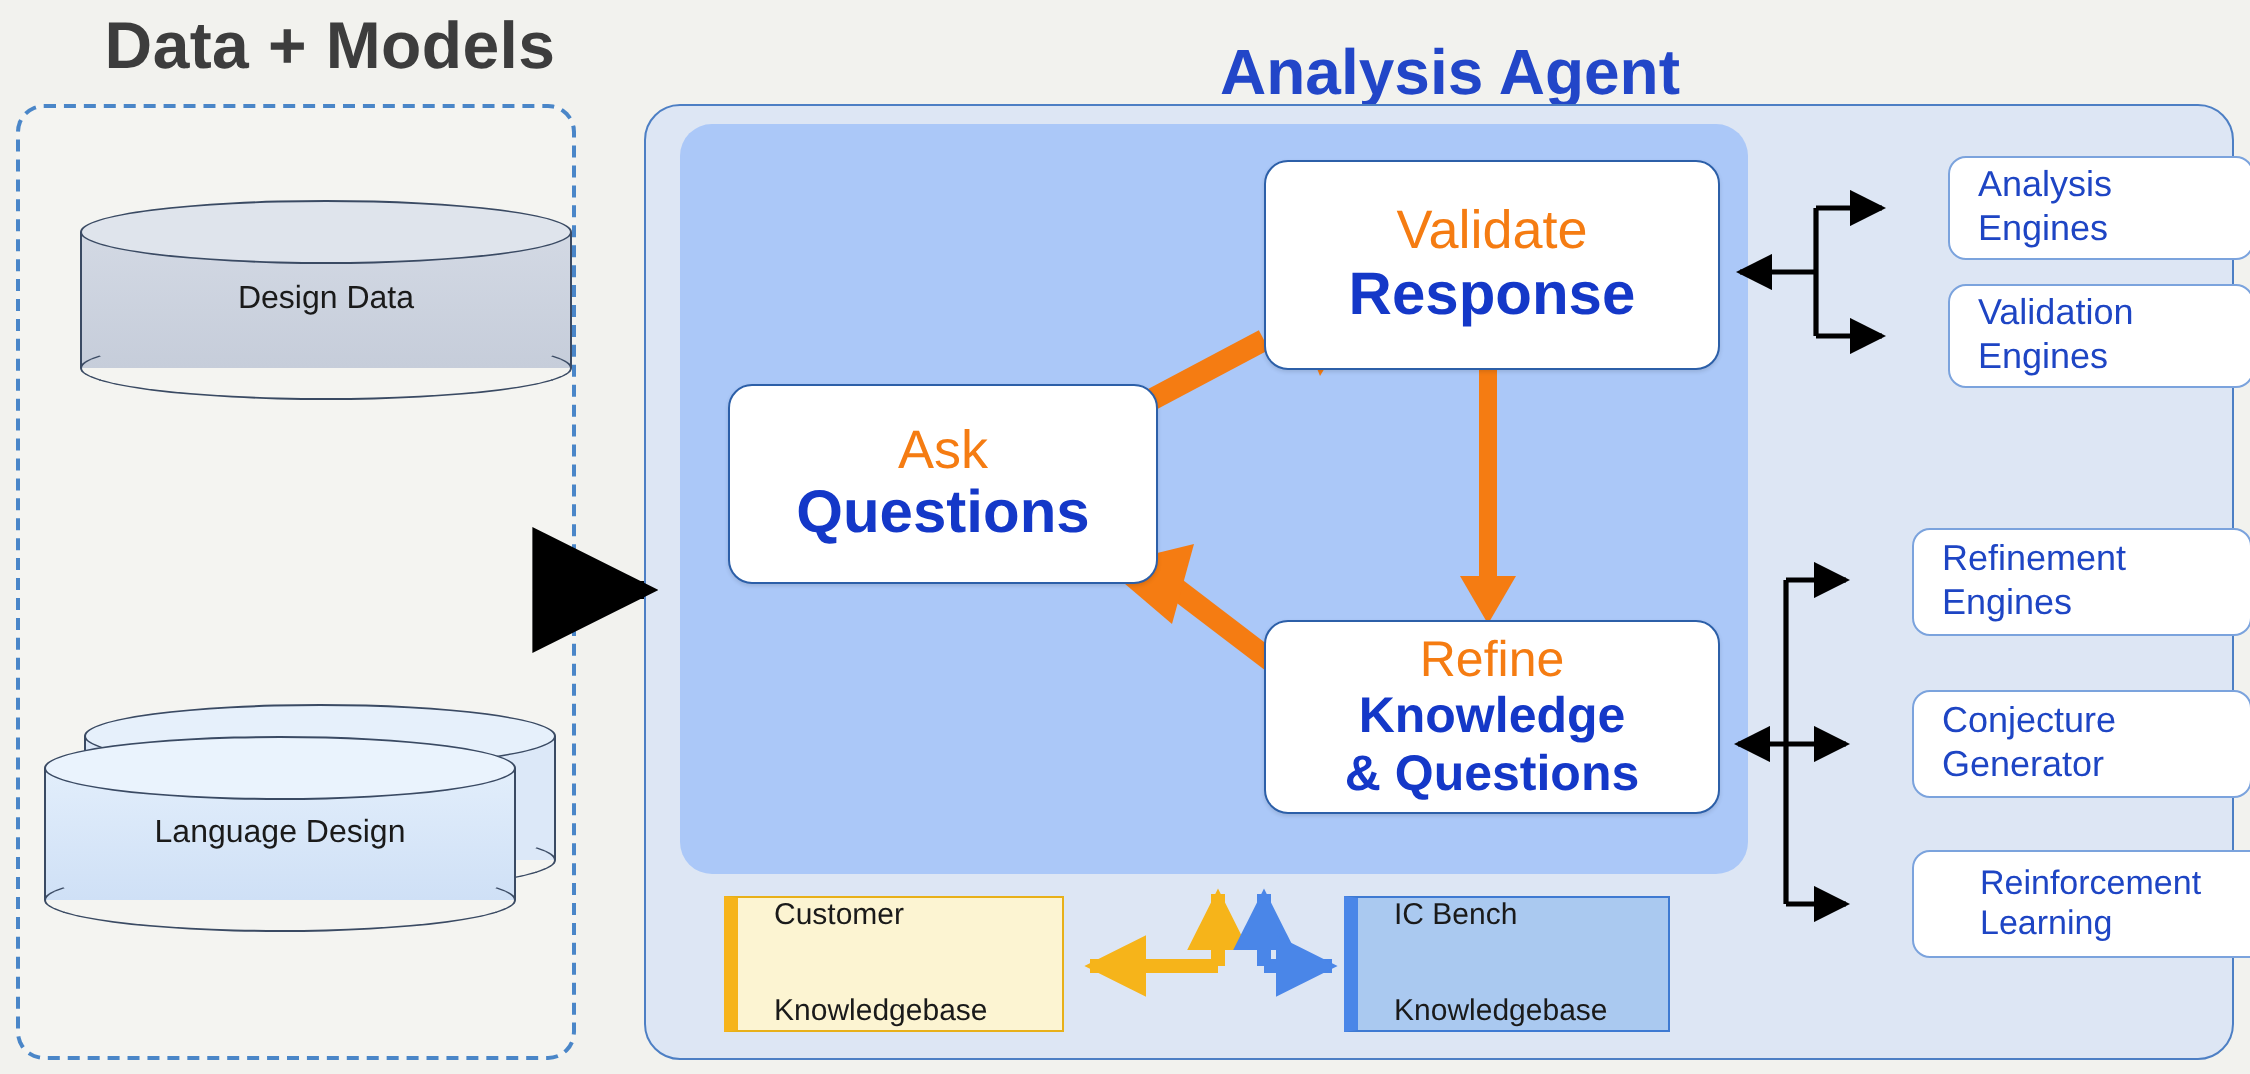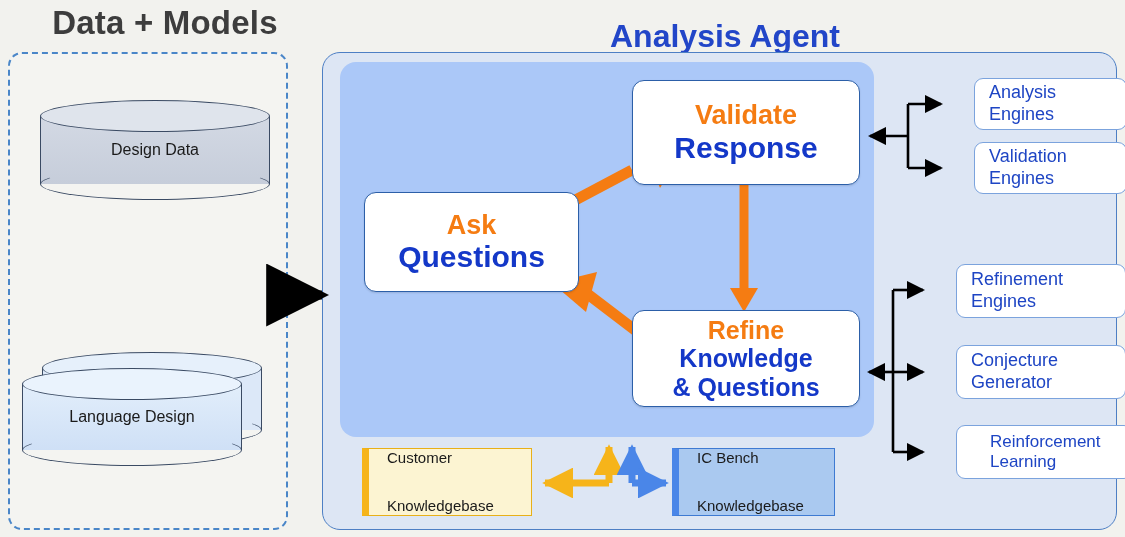--- a/index.html
+++ b/index.html
@@ -19,21 +19,21 @@
     letter-spacing:0.2px;
   }
   #data-panel{
     position:absolute;left:8px;top:52px;width:280px;height:478px;
     border:2px dashed #4a86c8;border-radius:14px;
     background:#f4f4f1;
     box-sizing:border-box;
   }
 
   
-  .cyl{position:absolute;}
+  .cyl{position:absolute;padding-left:16px;}
   .cyl .body{
     position:absolute;left:0;right:0;top:16px;bottom:16px;
     border-left:1.5px solid #3a4a63;border-right:1.5px solid #3a4a63;
   }
   .cyl .top{
     position:absolute;left:0;top:0;width:100%;height:32px;
     border:1.5px solid #3a4a63;border-radius:50%;
     box-sizing:border-box;
   }
   .cyl .bot{
@@ -79,21 +79,21 @@
   .corebox{
     position:absolute;background:#ffffff;
     border:1.8px solid #2c5fa8;border-radius:12px;
     box-sizing:border-box;
     display:flex;flex-direction:column;
     align-items:center;justify-content:center;
     line-height:1.14;
     box-shadow:0 1px 2px rgba(0,0,0,.12);
     z-index:6;
   }
-  .corebox .l1{font-size:27px;font-weight:bold;color:#f57c12;}
+  .corebox .l1{font-size:27px;font-weight:normal;color:#f57c12;}
   .corebox .l2,.corebox .l3{font-size:30px;font-weight:bold;color:#1438c8;}
 
   #box-validate{left:632px;top:80px;width:228px;height:105px;}
   #box-ask{left:364px;top:192px;width:215px;height:100px;}
   #box-refine{left:632px;top:310px;width:228px;height:97px;}
   #box-refine .l1,#box-refine .l2,#box-refine .l3{font-size:25px;}
 
   
   .engbox{
     position:absolute;background:#ffffff;

